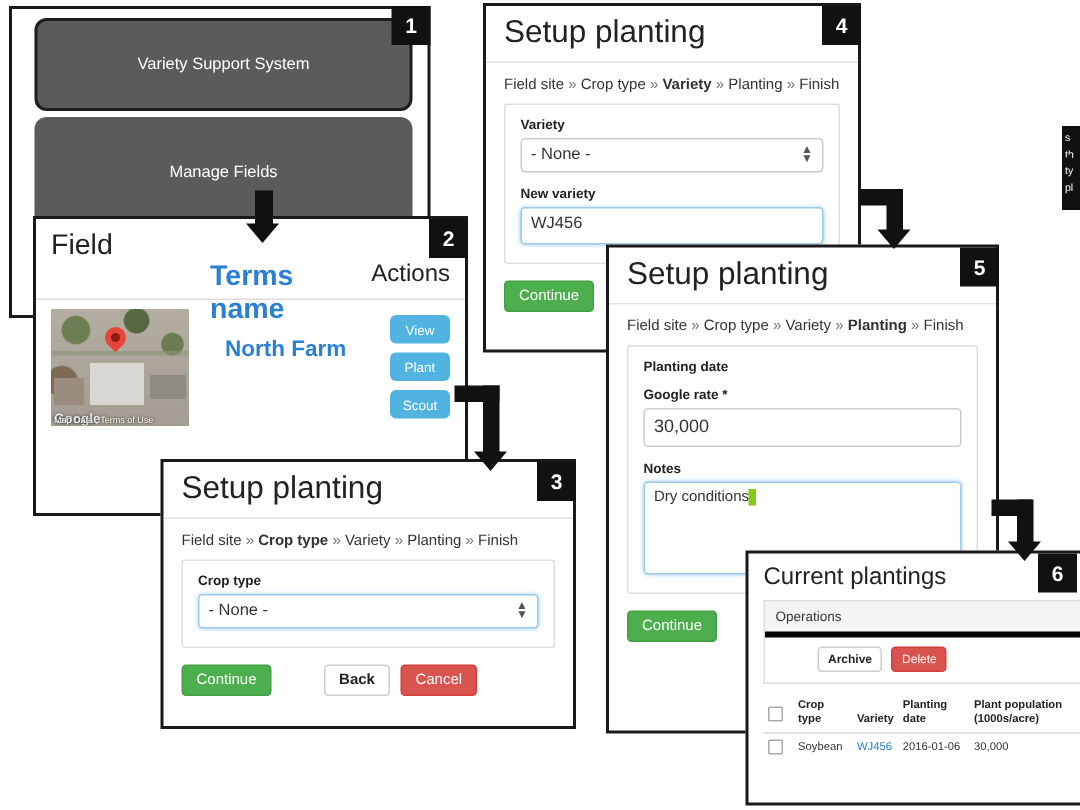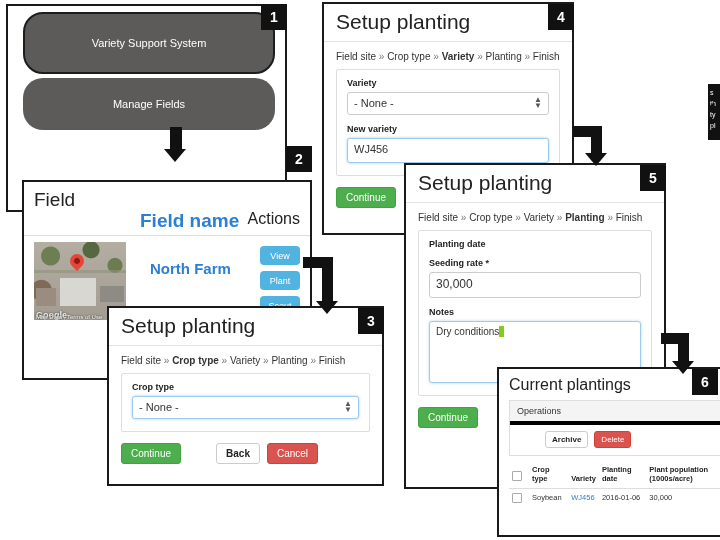--- a/index.html
+++ b/index.html
@@ -15,29 +15,29 @@
   .badge{
     position:absolute;background:#111;color:#fff;
     width:26px;height:26px;line-height:26px;text-align:center;
     font-size:14px;font-weight:bold;z-index:60;
     font-family:"Liberation Sans",sans-serif;
   }
 
   
   #panel1{left:6px;top:4px;width:281px;height:208px;}
   .home-btn{
-    background:#5d5a5a;color:#fff;border-radius:20px;
+    background:#5d5a5a;color:#fff;border-radius:8px;
     display:flex;align-items:center;justify-content:center;
     font-size:11px;box-sizing:border-box;
   }
   #hb1{position:absolute;left:15px;top:6px;width:252px;height:62px;border:2px solid #1d1d1d;}
-  #hb2{position:absolute;left:15px;top:72px;width:252px;height:52px;}
-
-  
-  #panel2{left:22px;top:144px;width:290px;height:200px;margin-top:36px;}
+  #hb2{position:absolute;left:15px;top:72px;width:252px;height:73px;}
+
+  
+  #panel2{left:22px;top:144px;width:290px;height:200px;}
   .p2-head{display:flex;align-items:flex-start;padding:8px 10px 4px 10px;border-bottom:1px solid #ddd;height:54px;box-sizing:border-box;}
   .p2-h-map{font-size:19px;color:#222;width:106px;line-height:1.08;}
   .p2-h-name{font-size:19px;color:#2b7fd4;font-weight:bold;flex:1;padding-top:20px;}
   .p2-h-act{font-size:16px;color:#222;padding-top:20px;}
   .p2-row{display:flex;padding:6px 10px 0 10px;}
   .thumb{
     width:92px;height:78px;position:relative;overflow:hidden;flex:none;
     background:
       radial-gradient(circle at 18% 18%, #6d7f52 0 9px, transparent 10px),
       radial-gradient(circle at 62% 10%, #55683f 0 8px, transparent 9px),
@@ -122,21 +122,21 @@
     <span>Manage Fields</span>
   </div>
 </div>
 <div class="badge" style="left:261px;top:4px;">1</div>
 
 <div class="panel" id="panel2">
   <div class="p2-head">
     <div class="p2-h-map">
       <div>Field</div>
     </div>
-    <div class="p2-h-name">Field name</div>
+    <div class="p2-h-name">Terms name</div>
     <div class="p2-h-act">Actions</div>
   </div>
   <div class="p2-row">
     <div class="thumb">
       <div class="th-b4"></div>
       <div class="th-b1"></div>
       <div class="th-b2"></div>
       <div class="th-b3"></div>
       <div class="pin"></div>
       <div class="th-goog">Google</div>
@@ -226,21 +226,21 @@
     <span>Crop type</span>
     <span class="sep">»</span>
     <span>Variety</span>
     <span class="sep">»</span>
     <b>Planting</b>
     <span class="sep">»</span>
     <span>Finish</span>
   </div>
   <div class="fieldset">
     <div class="flabel">Planting date</div>
-    <div class="flabel" style="margin-top:9px;">Seeding rate *</div>
+    <div class="flabel" style="margin-top:9px;">Google rate *</div>
     <div class="finput" style="height:26px;font-size:12px;">
       <span>30,000</span>
     </div>
     <div class="flabel" style="margin-top:9px;">Notes</div>
     <div class="ta">
       <span class="cursor">Dry conditions</span>
     </div>
   </div>
   <div class="btnrow">
     <button class="btn btn-green">Continue</button>

